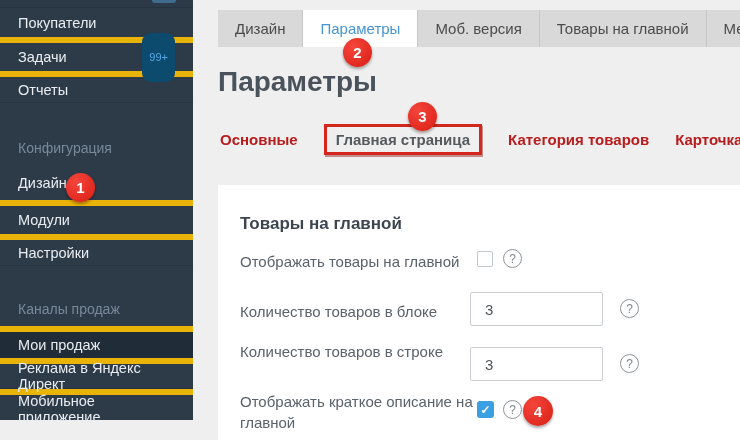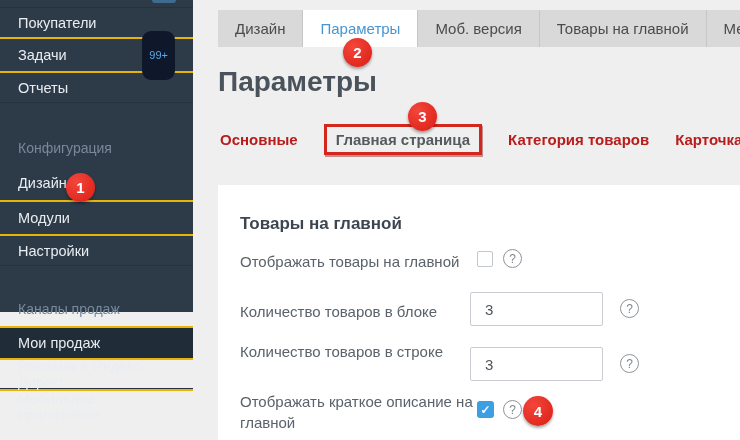--- a/index.html
+++ b/index.html
@@ -1,31 +1,31 @@
 <!DOCTYPE html>
 <html><head>
 <meta charset="utf-8">
 <style>
   * { margin:0; padding:0; box-sizing:border-box; }
   html,body { width:740px; height:440px; overflow:hidden; }
   body { font-family:"Liberation Sans", sans-serif; background:#efefef; position:relative; }
 
   
-  .sidebar { position:absolute; left:0; top:0; width:193px; height:312px; background:#2d3b49; }
+  .sidebar { position:absolute; left:0; top:0; width:193px; height:420px; background:#2d3b49; }
   .sb-top { height:8px; border-bottom:1px solid #253240; position:relative; }
   .badge-sliver { position:absolute; left:152px; top:0; width:24px; height:3px;
                   background:#3f6c8e; border-radius:0 0 6px 6px; }
   .sb-row { display:flex; align-items:center; padding:0 18px; color:#e9edf1;
             font-size:14.5px; cursor:pointer; }
-  .sb-row.bt { border-top:2px solid #eab308; }
+  .sb-row.bt { border-top:6px solid #eab308; }
   .sb-row.bb { border-bottom:1px solid #253240; }
   .sb-row.active { background:#202c37; }
   .sb-header { display:flex; align-items:center; padding:0 18px; color:#78899a; font-size:14px; }
   .sb-gap { }
-  .count-badge { margin-left:auto; background:#0f172a; color:#57a8e6; font-size:11px;
+  .count-badge { margin-left:auto; background:#0c4a6e; color:#57a8e6; font-size:11px;
                  line-height:17px; padding:16px 7px; border-radius:9px; }
 
   
   .num-circle { position:absolute; width:29px; height:29px; border-radius:50%;
                 background:radial-gradient(circle at 35% 30%, #f4463c, #d91d13);
                 color:#fff; font-size:15px; font-weight:bold; display:flex;
                 align-items:center; justify-content:center;
                 box-shadow:0 2px 3px rgba(0,0,0,.35); z-index:50; }
 
   

